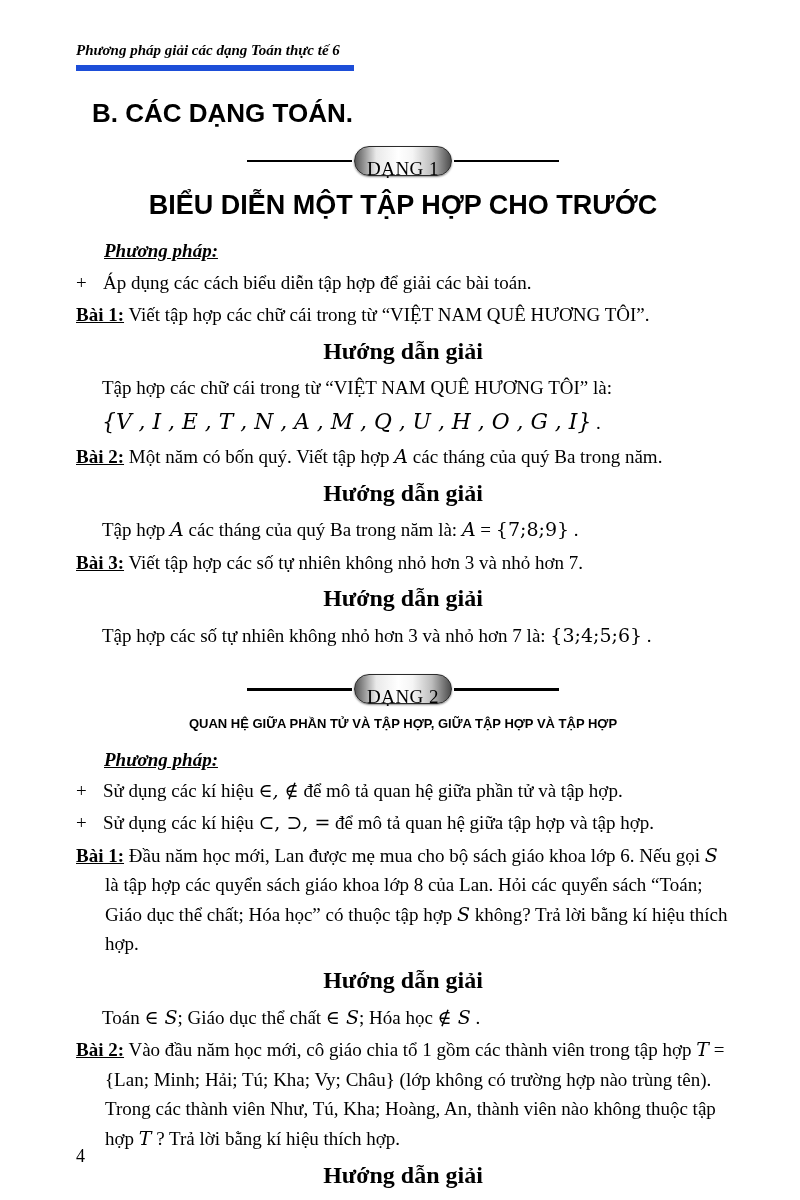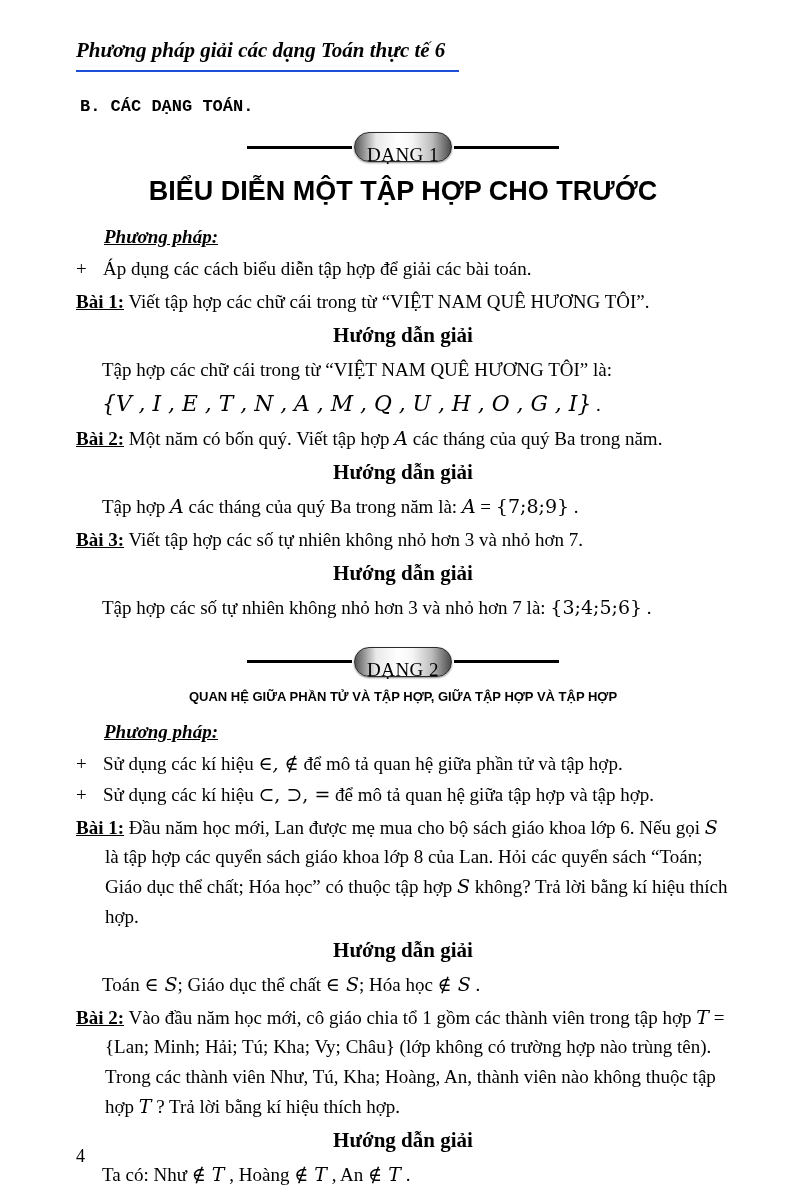--- a/index.html
+++ b/index.html
@@ -5,28 +5,28 @@
   * { box-sizing: border-box; }
   html, body { margin: 0; padding: 0; }
   body {
     width: 800px; height: 1200px; background: #ffffff; color: #000;
     font-family: "Liberation Serif", "DejaVu Serif", serif;
     font-size: 19px; line-height: 1.56; position: relative; overflow: hidden;
   }
   .page { padding: 34px 70px 0 76px; }
 
   .running-header {
-    font-style: italic; font-weight: 600; font-size: 21px;
-    display: inline-block; border-bottom: 2px solid #1d4ed8;
+    font-style: italic; font-weight: 600; font-size: 15px;
+    display: inline-block; border-bottom: 6px solid #1d4ed8;
     padding-bottom: 3px; padding-right: 14px;
   }
 
   .section-heading {
-    font-family: Liberation Mono, monospace;
-    font-size: 17px; font-weight: bold; margin: 22px 4px 4px;
+    font-family: Liberation Sans, sans-serif;
+    font-size: 26px; font-weight: bold; margin: 22px 16px 4px;
   }
 
   .dang-banner { display: flex; align-items: center; width: 312px; margin: 12px auto 6px; }
   .rule { flex: 1; height: 2.5px; background: #000; }
   .capsule {
     display: flex; align-items: center; gap: 7px; height: 30px;
     padding: 0 10px; margin: 0 2px;
     border: 1px solid #2b2b2b; border-radius: 15px;
     background: linear-gradient(90deg, #565656 0%, #e9e9e9 22%, #ffffff 45%, #f5f5f5 60%, #bdbdbd 80%, #4c4c4c 100%);
     box-shadow: 0 1px 2px rgba(0,0,0,.45);
@@ -46,21 +46,21 @@
   .method-label-line { margin: 4px 0 2px 28px; }
   .method-label { font-weight: bold; font-style: italic; text-decoration: underline; }
 
   .plus-item { display: flex; margin: 2px 0; }
   .plus { width: 27px; flex: 0 0 27px; }
   .plus-body { flex: 1; }
 
   .exercise { margin: 3px 0; padding-left: 29px; text-indent: -29px; }
   .ex-label { font-weight: bold; text-decoration: underline; }
 
-  .sol-heading { font-weight: bold; text-align: center; font-size: 21px; margin: 3px 0; }
+  .sol-heading { font-weight: bold; text-align: center; font-size: 24px; margin: 3px 0; }
   .sol-line { margin: 2px 0 2px 26px; }
 
   .math { font-style: italic; font-family: "DejaVu Serif", serif; }
   .sym  { font-family: "DejaVu Serif", serif; }
   .set  { font-family: "DejaVu Serif", serif; }
   .set-line .set { font-size: 115%; font-style: italic; }
 
   .page-number { position: absolute; left: 76px; bottom: 30px; font-size: 18px; }
 </style>
 </head>

